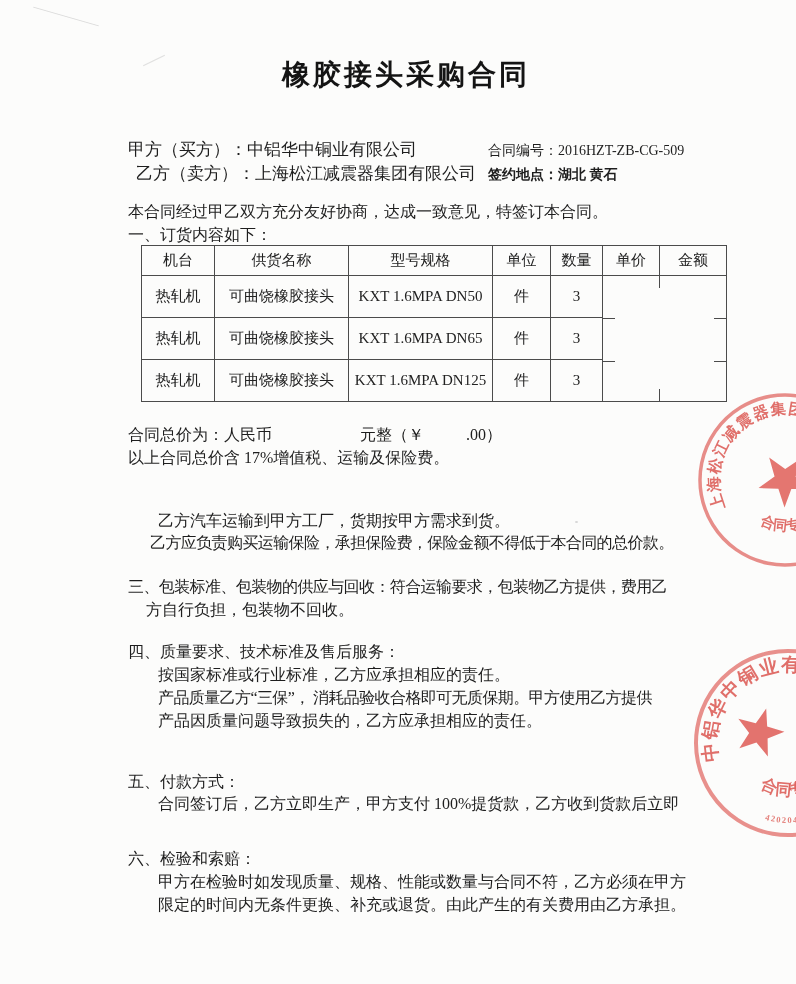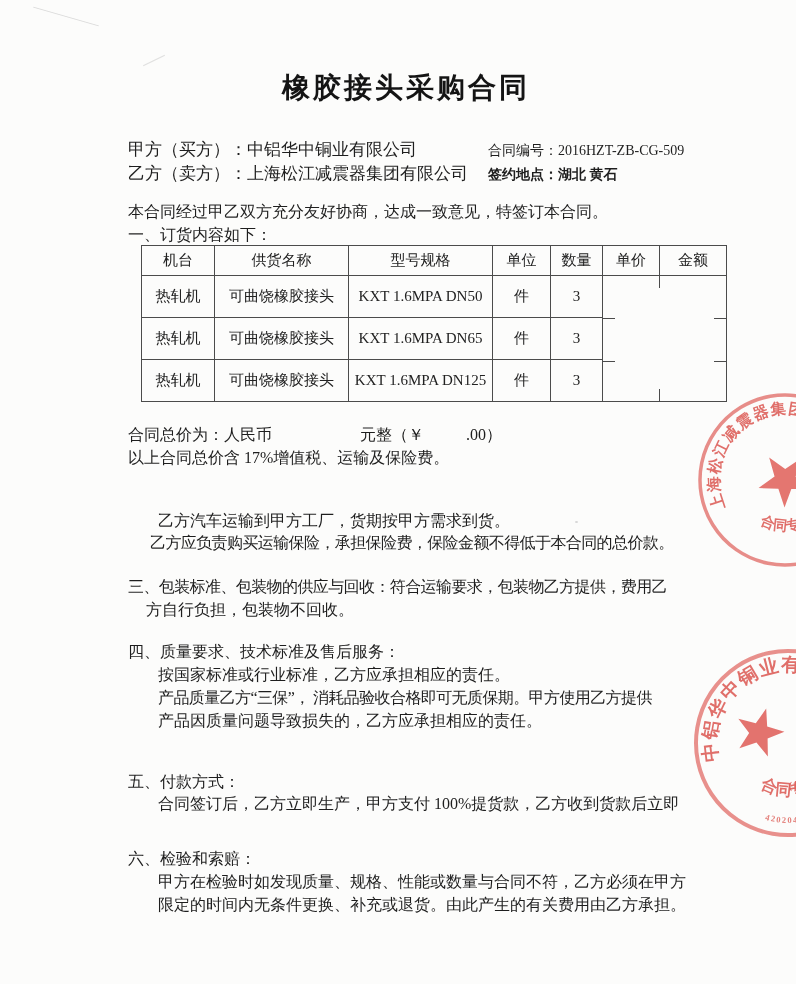--- a/index.html
+++ b/index.html
@@ -5,21 +5,21 @@
   html,body { margin:0; padding:0; background:#e9e9e9; }
   .page {
     position:relative; width:796px; height:984px; margin:0 auto;
     background:#fcfcfb; overflow:hidden;
     font-family:"Liberation Serif","DejaVu Serif",serif;
     color:#1e1e1e;
   }
   .t { position:absolute; white-space:nowrap; font-size:16px; line-height:1.2; }
   .title {
     position:absolute; top:56px; left:0; width:100%; text-align:center;
-    font-size:28px; font-weight:bold; letter-spacing:3px; text-indent:16px; color:#141414;margin-top:13px;
+    font-size:28px; font-weight:bold; letter-spacing:3px; text-indent:16px; color:#141414;
   }
   .party { font-size:17px; }
   .meta  { font-size:14px; }
   .bold  { font-weight:bold; }
   .tight { letter-spacing:-0.6px; }
   .gap1  { display:inline-block; width:88px; }
   .gap2  { display:inline-block; width:42px; }
 
   
   .order-table {
@@ -62,21 +62,21 @@
 <div class="page">
 
   <div class="scr scr1"></div>
   <div class="scr scr2"></div>
   <div class="dot"></div>
 
   <div class="title">橡胶接头采购合同</div>
 
   <div class="t party" style="left:128px; top:140px">甲方（买方）：中铝华中铜业有限公司</div>
   <div class="t meta" style="left:488px; top:143px">合同编号：2016HZT-ZB-CG-509</div>
-  <div class="t party" style="left:128px; top:164px">乙方（卖方）：上海松江减震器集团有限公司</div>
+  <div class="t party" style="left:136px; top:164px">乙方（卖方）：上海松江减震器集团有限公司</div>
   <div class="t meta bold" style="left:488px; top:167px">签约地点：湖北  黄石</div>
 
   <div class="t" style="left:128px; top:202px">本合同经过甲乙双方充分友好协商，达成一致意见，特签订本合同。</div>
   <div class="t" style="left:128px; top:225px">一、订货内容如下：</div>
 
   <table class="order-table">
     <colgroup>
       <col style="width:73px">
         <col style="width:134px">
         <col style="width:144px">

